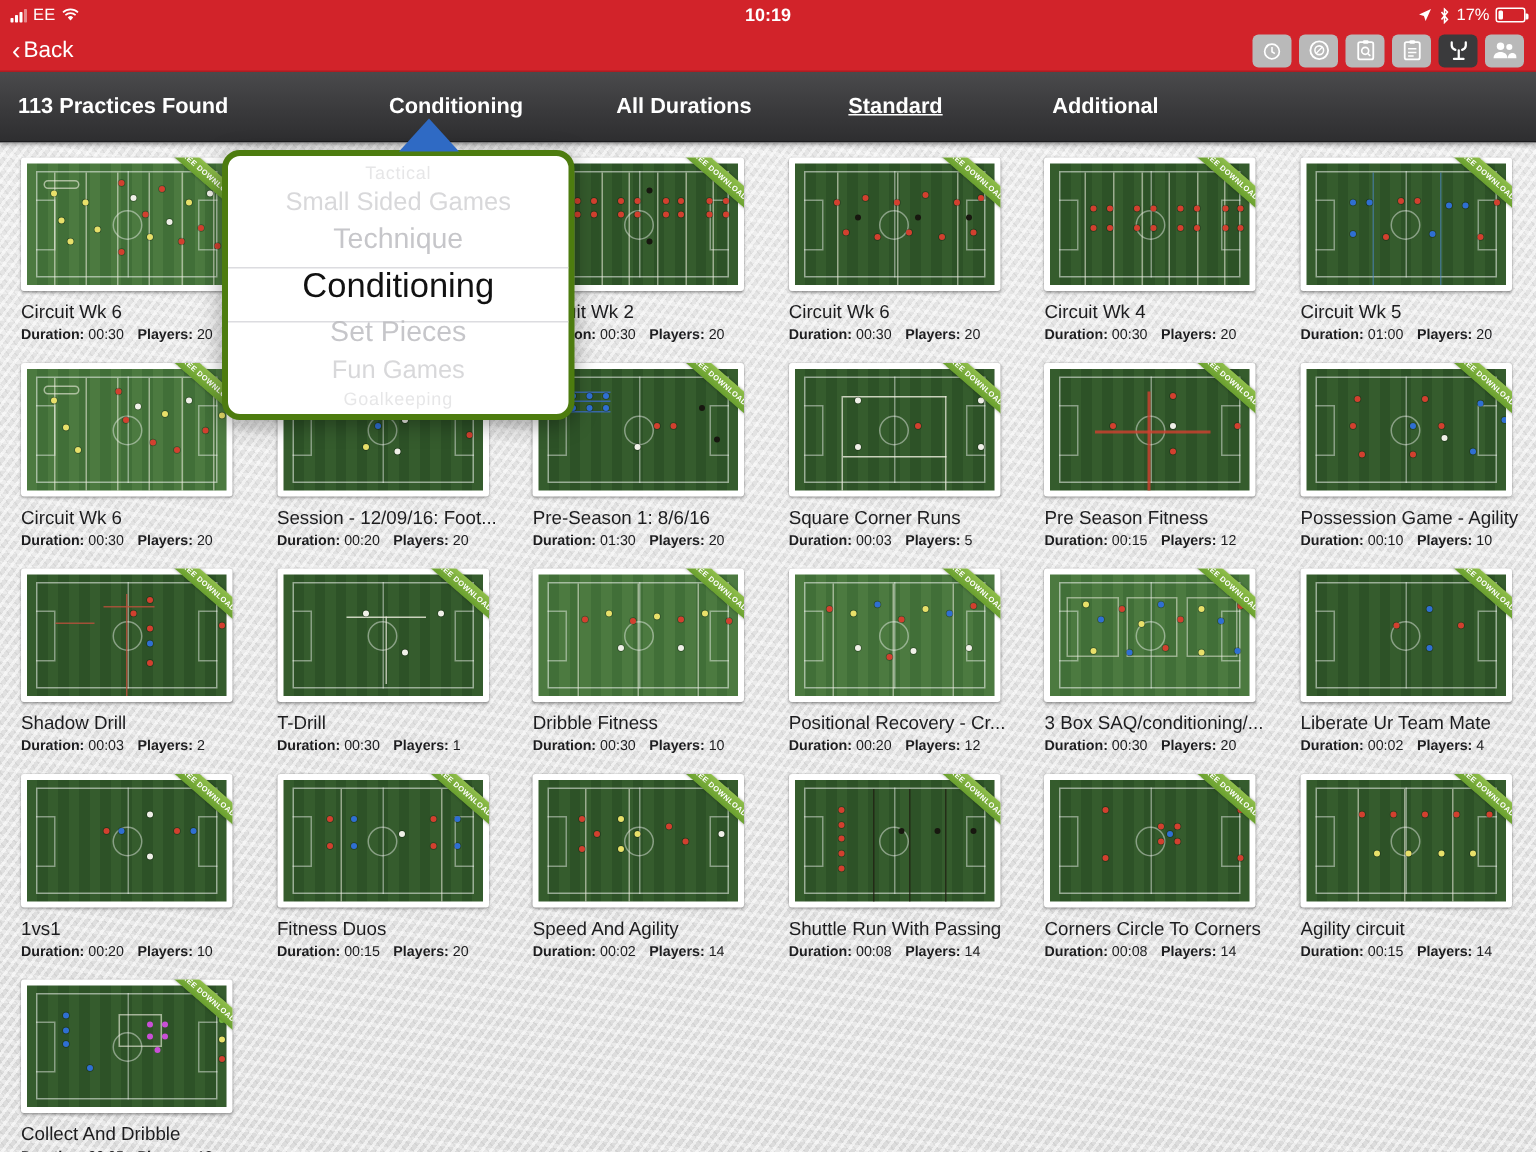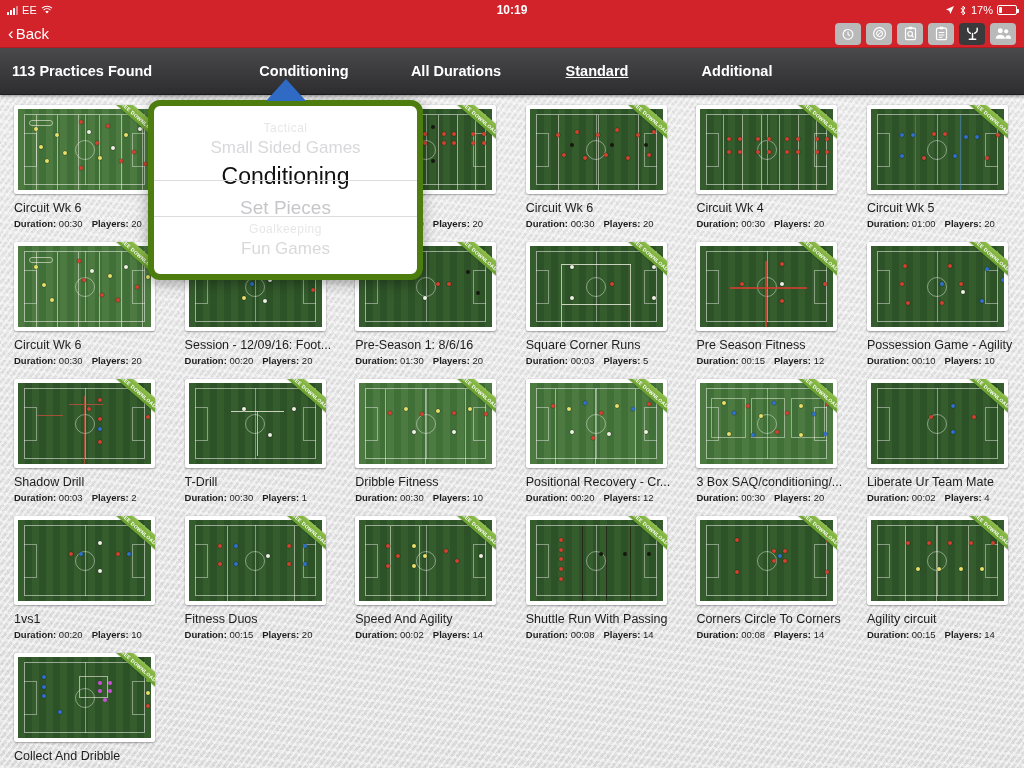--- a/index.html
+++ b/index.html
@@ -131,22 +131,22 @@
   .cardtitle{
     font-size:12.5px;color:#1d1d1f;margin-top:7px;width:150px;
     white-space:nowrap;overflow:hidden;
   }
   .cardmeta{ margin-top:3px; font-size:9.5px; color:#1d1d1f; display:flex; gap:9px;}
   .cardmeta b{font-weight:700}
   .cardmeta span{white-space:nowrap}
 
   
   #popover{
-    position:absolute; left:148px; top:100px; width:275px; height:180px;
-    background:#fff; border:6px solid #4d7c0f; border-radius:12px;
+    position:absolute; left:148px; top:100px; width:235px; height:180px;
+    background:#fff; border:4px solid #4d7c0f; border-radius:12px;
     z-index:60; box-shadow:0 3px 14px rgba(0,0,0,.35);
     overflow:hidden;
   }
   #pop-arrow{
     position:absolute; left:266px; top:79px; width:0;height:0;
     border-left:20px solid transparent;border-right:20px solid transparent;
     border-bottom:22px solid #2f6ac4; z-index:61;
   }
   #picker{ position:relative; height:100%; width:100%;
            display:flex; flex-direction:column; align-items:center;
@@ -981,18 +981,19 @@
     </div>
 </div>
 
 <div id="pop-arrow"></div>
 <div id="popover">
   <div id="picker">
     <div class="pkline" id="line-top"></div>
     <div class="pkline" id="line-bot"></div>
   <div class="pk o1">Tactical</div>
       <div class="pk o2">Small Sided Games</div>
+      <div class="pk o3">Technique</div>
       <div class="pk sel">Conditioning</div>
       <div class="pk o3">Set Pieces</div>
+      <div class="pk o2">Fun Games</div>
       <div class="pk o1">Goalkeeping</div>
-      <div class="pk o2">Fun Games</div>
     </div>
 </div>
 
 </body></html>

